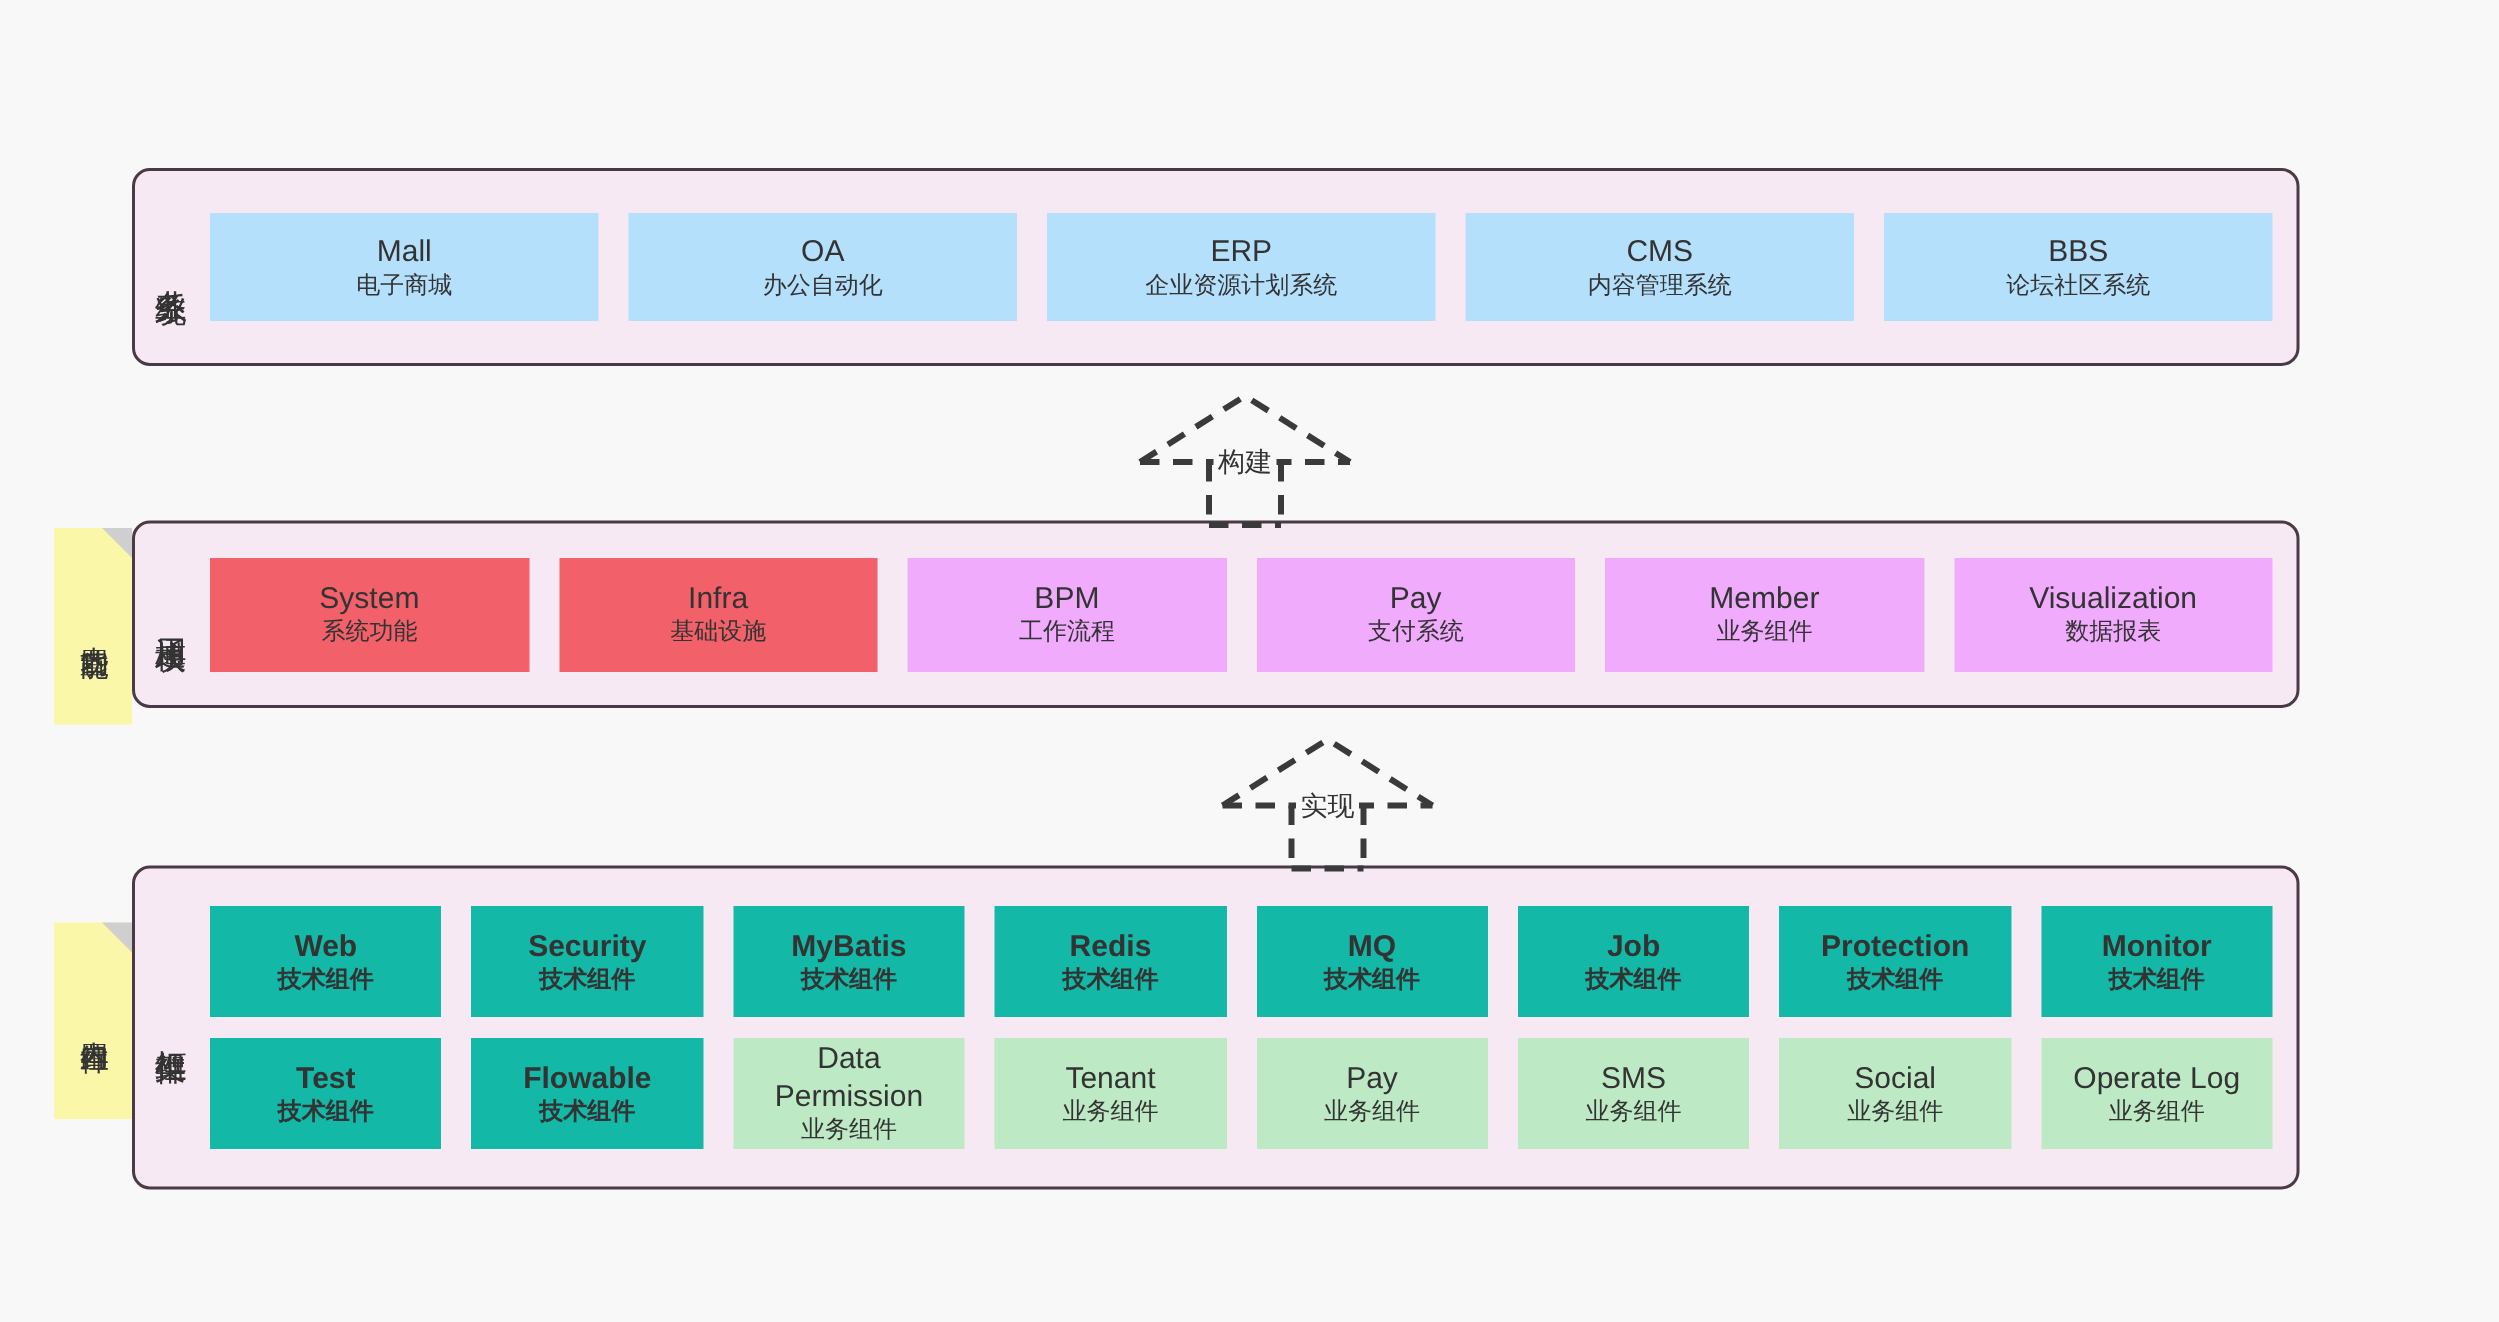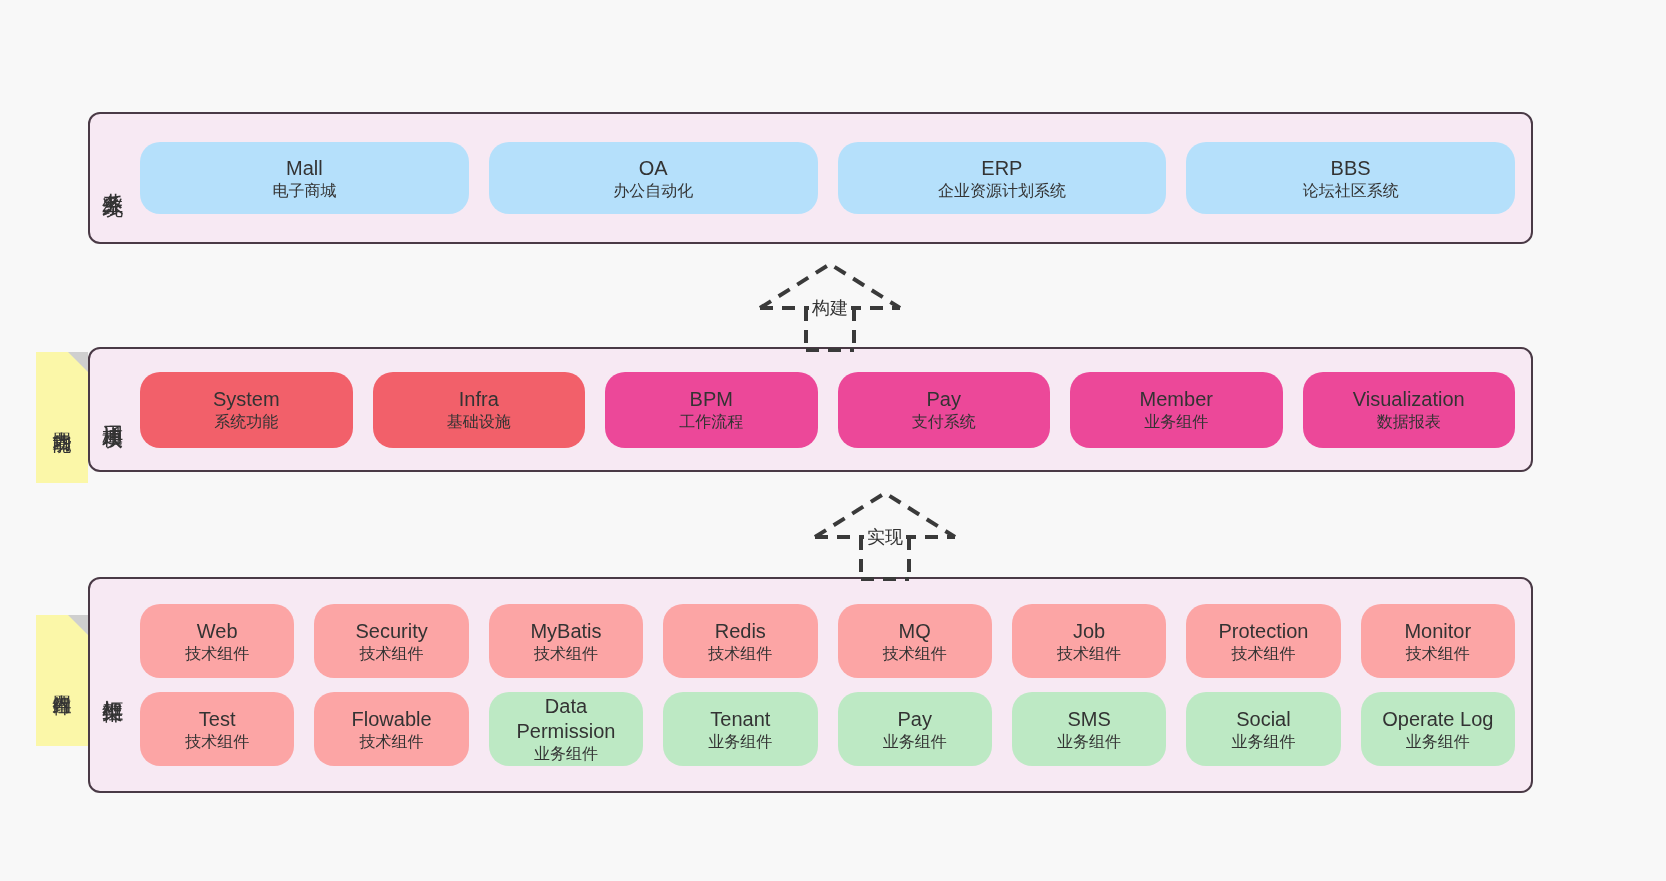--- a/index.html
+++ b/index.html
@@ -63,21 +63,21 @@
   .row {
     display: flex;
     flex-direction: row;
     gap: 20px;
   }
 
   
   .card {
     flex: 1 1 0;
     box-sizing: border-box;
-    border-radius: 20px;
+    border-radius: 0;
     display: flex;
     flex-direction: column;
     align-items: center;
     justify-content: center;
     text-align: center;
     padding: 6px 4px;
     line-height: 1.25;
     user-select: none;
   }
   .card .en {
@@ -89,22 +89,22 @@
     font-size: 16px;
     color: #333333;
     white-space: nowrap;
   }
   .card.wrap .en {
     white-space: normal;
   }
 
   .card.blue        { background: #b5e0fb; }
   .card.red-strong  { background: #f2606a; }
-  .card.red-soft    { background: #ec4899; }
-  .card.green-strong{ background: #fca5a5; }
+  .card.red-soft    { background: #f0abfc; }
+  .card.green-strong{ background: #14b8a6; font-weight: bold; }
   .card.green-soft  { background: #bde9c4; }
 
   
   .layer-business .card { height: 72px; }
   .layer-common   .card { height: 76px; }
   .layer-frame    .card { height: 74px; }
 
   
   .note {
     position: absolute;
@@ -168,20 +168,24 @@
           <span class="en">Mall</span>
           <span class="cn">电子商城</span>
         </div>
         <div class="card blue">
           <span class="en">OA</span>
           <span class="cn">办公自动化</span>
         </div>
         <div class="card blue">
           <span class="en">ERP</span>
           <span class="cn">企业资源计划系统</span>
+        </div>
+        <div class="card blue">
+          <span class="en">CMS</span>
+          <span class="cn">内容管理系统</span>
         </div>
         <div class="card blue">
           <span class="en">BBS</span>
           <span class="cn">论坛社区系统</span>
         </div>
       </div>
     </div>
   </div>
 
   <div class="connector" style="left:757px; top:260px; width:146px; height:92px;">

